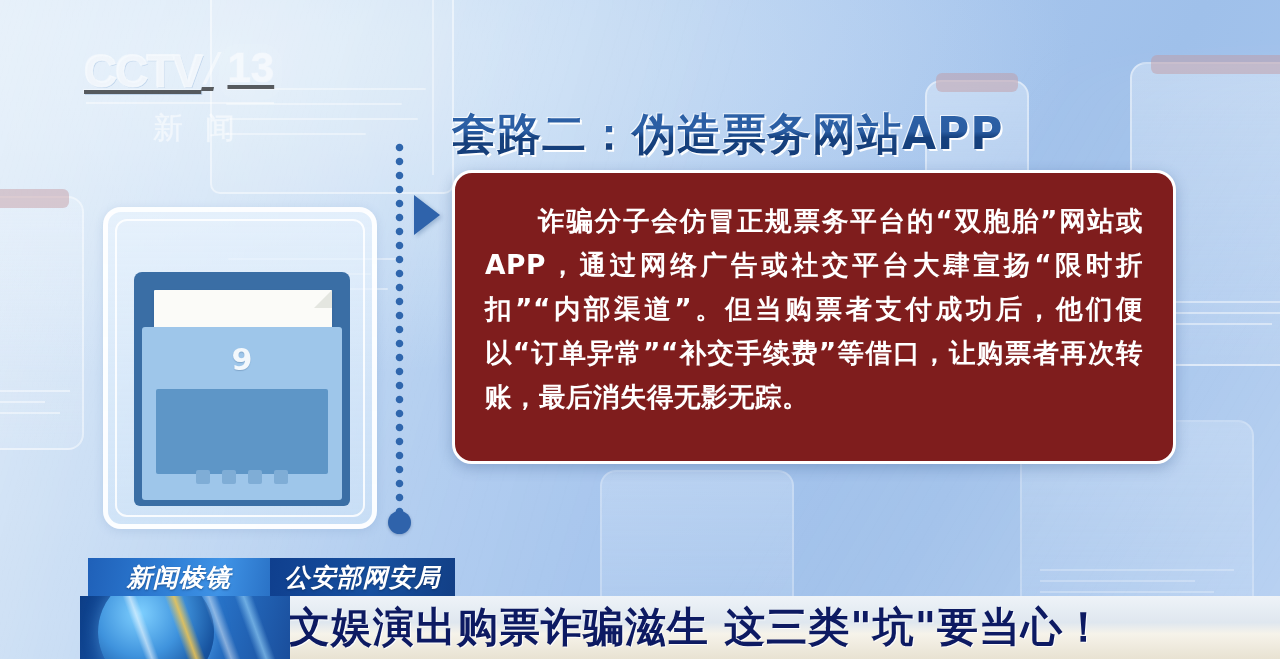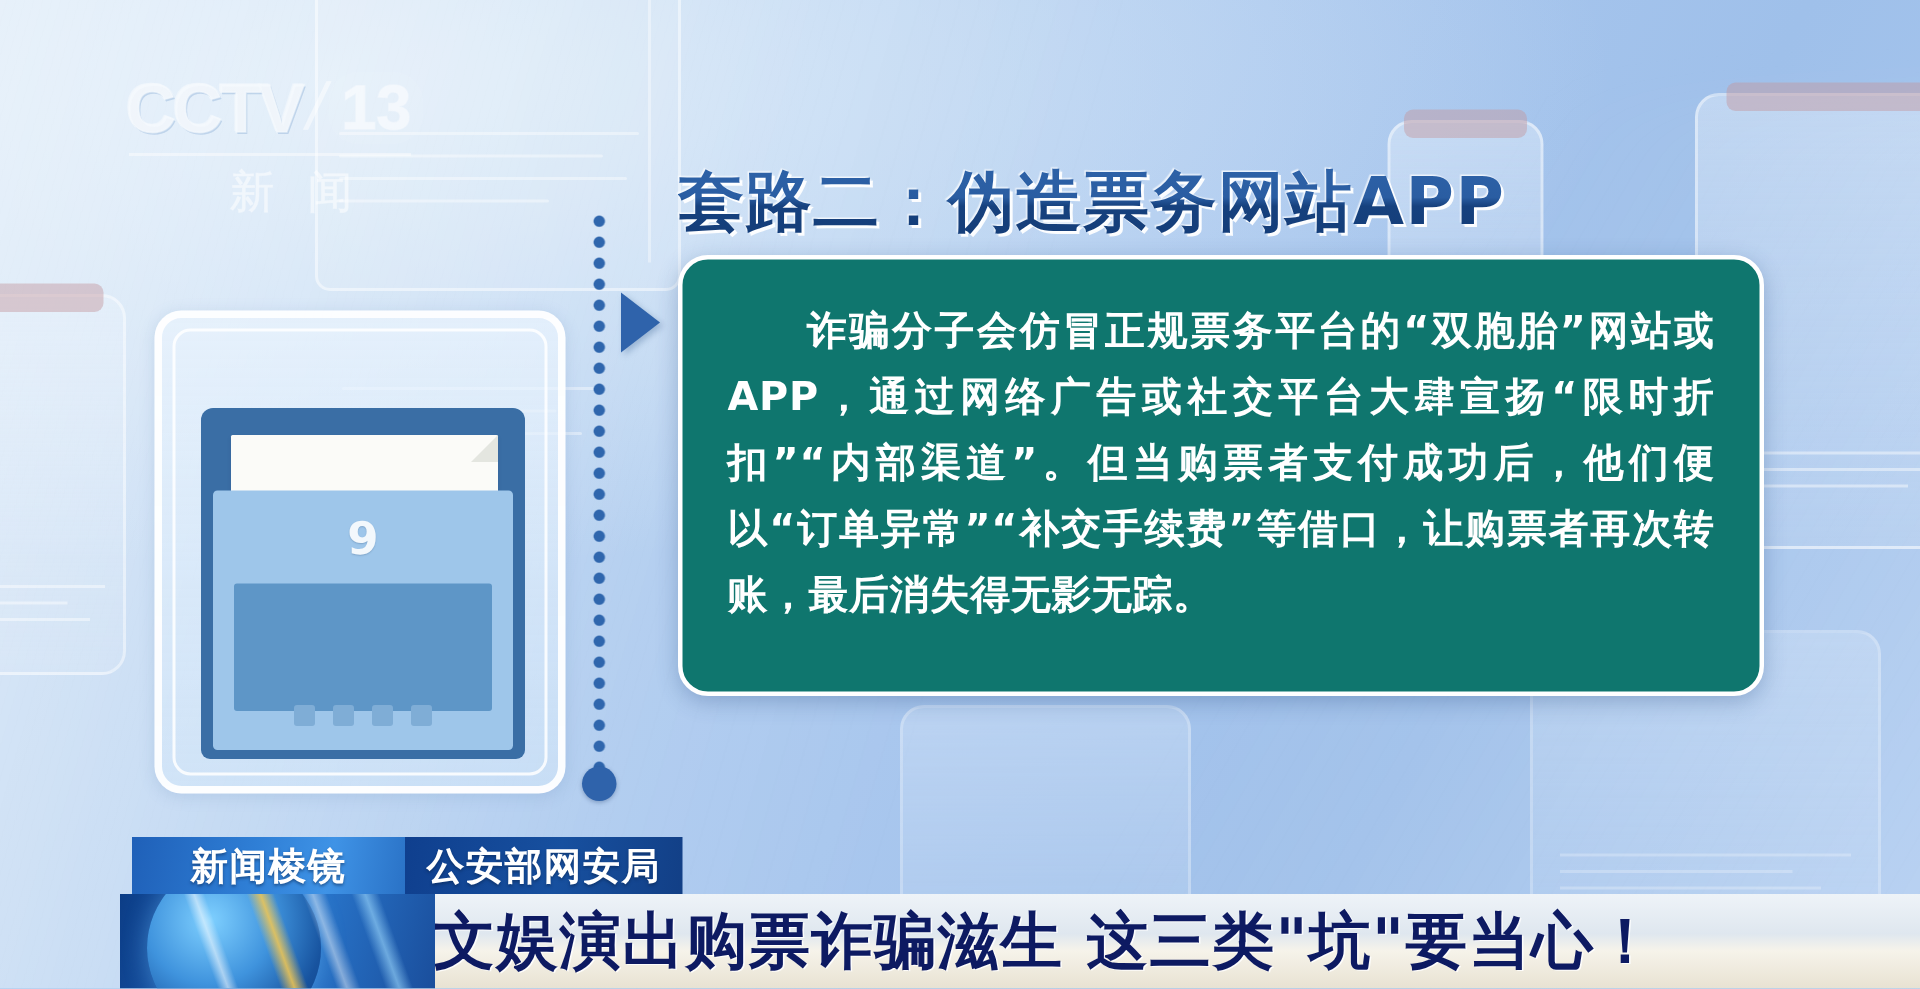--- a/index.html
+++ b/index.html
@@ -49,21 +49,21 @@
   }
   .ghost-card .rows{position:absolute;left:8%;right:8%;bottom:10%;}
   .ghost-card .rows i{display:block;height:2px;background:rgba(255,255,255,.45);margin-bottom:9px;}
   .ghost-v{
     position:absolute;width:2px;background:rgba(255,255,255,.38);
   }
 
   
   .logo{position:absolute;left:84px;top:44px;width:220px;height:104px;opacity:.62;}
   .logo .row1{
-    display:flex;align-items:center;height:56px;
+    display:flex;height:56px;text-decoration:underline;
   }
   .logo .cctv{
     font-family:"Liberation Sans","DejaVu Sans",sans-serif;
     font-weight:700;font-size:46px;letter-spacing:-2px;
     color:rgba(255,255,255,.92);
     text-shadow:1px 1px 0 rgba(120,160,205,.55), -1px -1px 0 rgba(255,255,255,.6);
     -webkit-text-stroke:1px rgba(255,255,255,.55);
   }
   .logo .slash{
     font-weight:400;font-size:44px;color:rgba(255,255,255,.8);margin:0 2px 0 4px;
@@ -148,38 +148,39 @@
     background:linear-gradient(180deg,#2e63a9 0%,#2a5da2 45%,#16417e 55%,#143c77 100%);
     -webkit-background-clip:text;background-clip:text;-webkit-text-fill-color:transparent;
     text-shadow:none;
     filter:drop-shadow(2px 2px 0 rgba(255,255,255,.92)) drop-shadow(-1px -1px 0 rgba(255,255,255,.7));
     text-decoration:underline;
   }
 
   
   .panel{
     position:absolute;left:452px;top:170px;width:718px;height:288px;
-    background:#0f766e;border:3px solid #ffffff;border-radius:20px;
+    background:#7f1d1d;border:3px solid #ffffff;border-radius:20px;
     box-shadow:0 4px 14px rgba(40,75,130,.30);
   }
   .panel p{
     margin:0;padding:26px 30px 0 30px;
     color:#ffffff;font-weight:700;
     font-family:"DejaVu Sans","Liberation Sans",sans-serif;
     font-size:26.5px;line-height:44px;letter-spacing:.5px;
     text-indent:2em;text-align:justify;
   }
 
   
   .tagbar{position:absolute;left:88px;top:558px;height:38px;display:flex;z-index:6;}
   .tag{
     display:flex;align-items:center;justify-content:center;
     color:#fff;font-weight:700;font-size:25px;letter-spacing:1px;
     font-family:"DejaVu Sans","Liberation Sans",sans-serif;
     text-shadow:0 1px 2px rgba(10,35,75,.5);
+    font-style:italic;
   }
   .tag-a{
     width:182px;
     background:linear-gradient(100deg,#1f60b8 0%,#2f7fd6 45%,#3f93e6 72%,#2a72c6 100%);
   }
   .tag-b{
     width:185px;
     background:linear-gradient(100deg,#0f3f8e 0%,#17509f 55%,#123f86 100%);
   }
   .headline{

